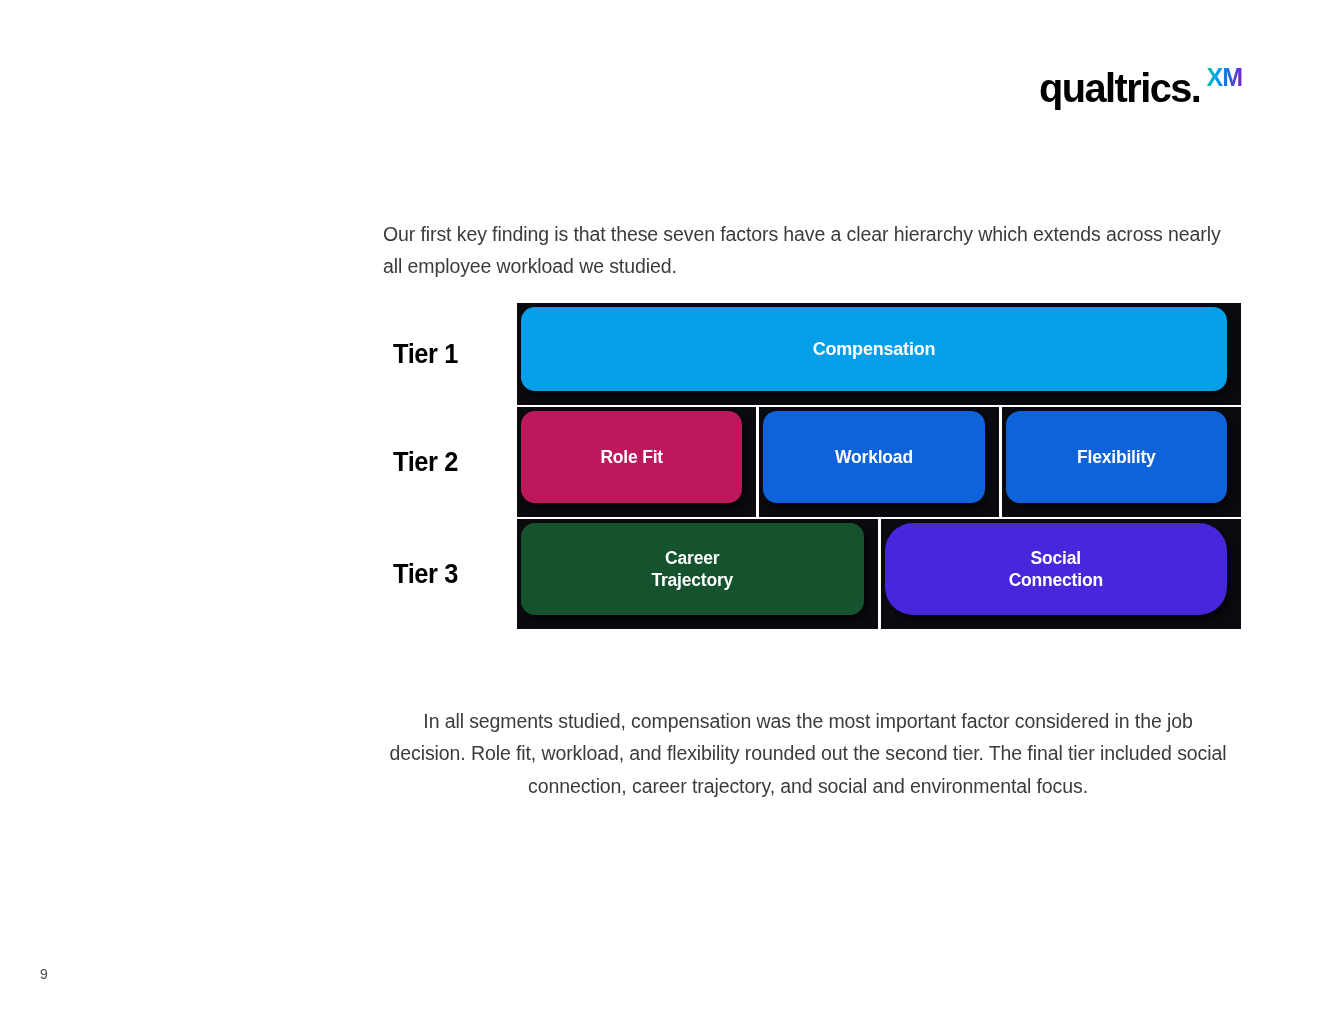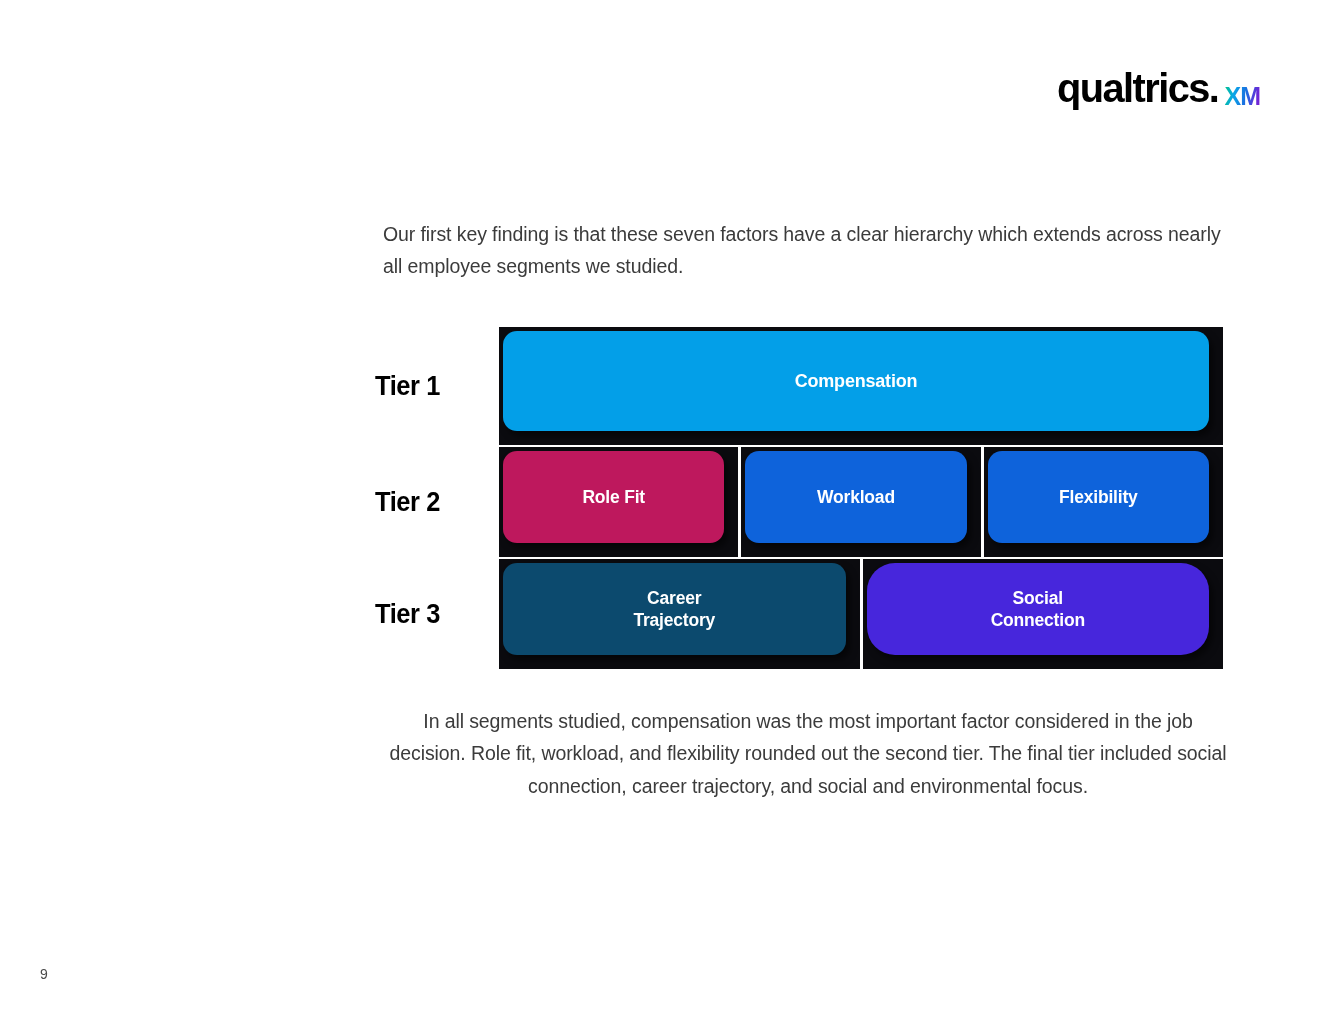--- a/index.html
+++ b/index.html
@@ -13,23 +13,23 @@
     height: 1020px;
     position: relative;
     font-family: "Liberation Sans", sans-serif;
     overflow: hidden;
   }
 
   
   .logo-wrap {
     position: absolute;
     top: 68px;
-    right: 60px;
+    right: 78px;
     display: flex;
-    align-items: flex-end;
+    align-items: flex-start;
     line-height: 1;
   }
   .logo-word {
     font-family: "Liberation Sans", sans-serif;
     font-size: 41px;
     font-weight: 700;
     letter-spacing: -1.6px;
     color: #000000;
     line-height: 1;
     transform: scaleX(0.97);
@@ -62,24 +62,23 @@
     color: #3b3b3b;
     font-family: "Liberation Sans", sans-serif;
     letter-spacing: -0.1px;
   }
   .para-top { top: 198px; }
   .para-bottom { top: 685px; text-align: center; }
 
   
   .diagram {
     position: absolute;
-    left: 375px;
+    left: 393px;
     top: 303px;
     width: 848px;
-    margin-top: 24px;
   }
   .tier-row {
     display: flex;
     align-items: stretch;
     margin-bottom: 2px;
   }
   .tier-label {
     width: 124px;
     flex: 0 0 124px;
     display: flex;
@@ -118,21 +117,21 @@
     justify-content: center;
     text-align: center;
     color: #ffffff;
     font-weight: 700;
     font-size: 17.5px;
     line-height: 22px;
     letter-spacing: -0.2px;
     font-family: "Liberation Sans", sans-serif;
     box-shadow: 4px 5px 7px rgba(0,0,0,0.55);
   }
-  .row-tier1 .cell { height: 118px; }
+  .row-tier1 .cell { height: 102px; }
   .row-tier2 .cell { height: 110px; }
   .row-tier3 .cell { height: 110px; }
 
   .row-tier1 .cell-inner { font-size: 18px; }
 
   
   .page-number {
     position: absolute;
     left: 40px;
     bottom: 38px;
@@ -142,21 +141,21 @@
   }
 </style>
 </head>
 <body>
 
 <div class="logo-wrap">
   <span class="logo-word"><span>qualtrics</span><span class="logo-dot">.</span></span>
   <span class="logo-xm">XM</span>
 </div>
 
-<p class="para para-top">Our first key finding is that these seven factors have a clear hierarchy which extends across nearly all employee segments we studied.</p>
+<p class="para para-top">Our first key finding is that these seven factors have a clear hierarchy which extends across nearly all employee workload we studied.</p>
 
 <div class="diagram">
 
   <div class="tier-row row-tier1">
     <div class="tier-label" style="color: rgb(0, 0, 0);">Tier 1</div>
     <div class="tier-boxes">
       <div class="cell" style="background-color: rgb(11, 11, 15);">
         <div class="cell-inner" style="background-color: rgb(3, 159, 232);">Compensation</div>
       </div>
     </div>
@@ -174,21 +173,21 @@
       <div class="cell" style="background-color: rgb(11, 11, 15);">
         <div class="cell-inner" style="background-color: rgb(14, 99, 219);">Flexibility</div>
       </div>
     </div>
   </div>
 
   <div class="tier-row row-tier3">
     <div class="tier-label" style="color: rgb(0, 0, 0);">Tier 3</div>
     <div class="tier-boxes">
       <div class="cell" style="background-color: rgb(11, 11, 15);">
-        <div class="cell-inner" style="background-color: #0c4a6e;">Career<br>Trajectory</div>
+        <div class="cell-inner" style="background-color: #14532d;">Career<br>Trajectory</div>
       </div>
       <div class="cell" style="background-color: rgb(11, 11, 15);">
         <div class="cell-inner" style="background-color: rgb(71, 38, 220); border-radius: 28px;">Social<br>Connection</div>
       </div>
     </div>
   </div>
 
 </div>
 
 <p class="para para-bottom">In all segments studied, compensation was the most important factor considered in the job decision. Role fit, workload, and flexibility rounded out the second tier. The final tier included social connection, career trajectory, and social and environmental focus.</p>

